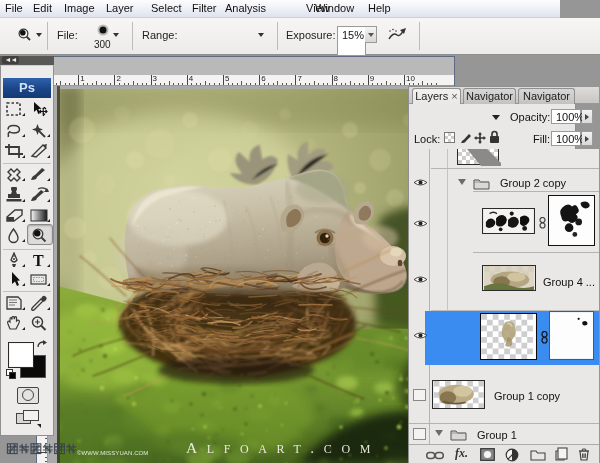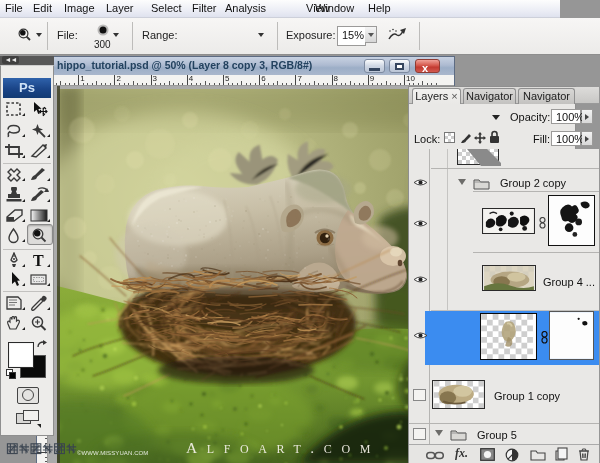--- a/index.html
+++ b/index.html
@@ -65,32 +65,20 @@
  linear-gradient(45deg,#cdcdcd 25%,transparent 25%,transparent 75%,#cdcdcd 75%);
  background-size:8px 8px;background-position:0 0,4px 4px;background-color:#fff;}
 
 #lbb{position:absolute;left:0;top:357px;width:190px;height:19px;background:#e6e5e3;border-top:1px solid #aaa;}
 .micon{position:absolute;color:#444;}
 </style></head>
 <body>
 <div id="app">
 
  <div id="docwin">
-  <div id="titlebar">
-    <span class="t" style="left:20px;">hippo_tutorial.psd @ 50% (Layer 8 copy 3, RGB/8#)</span>
-    <span class="wbtn" style="right:69px;">
-          <i style="left:4px;top:8px;width:11px;height:3px;background:#35455e;"></i>
-        </span>
-    <span class="wbtn" style="right:44px;">
-          <i style="left:5px;top:3px;width:9px;height:7px;border:2px solid #35455e;background:#fff;"></i>
-        </span>
-    <span class="wbtn" id="btnclose" style="right:14px;width:25px;">
-          <i style="left:6px;top:2px;color:#fff;font-size:11px;font-weight:bold;font-style:normal;">x</i>
-        </span>
-  </div>
   <div id="hruler">
         <i style="position:absolute;left:5.0px;top:0;width:1px;height:10px;background:#444;"></i>
         <b style="position:absolute;left:7.0px;top:-1px;font-weight:normal;font-style:normal;font-size:8px;color:#222;">0</b>
         <i style="position:absolute;left:9.5px;bottom:0;width:1px;height:2.5px;background:#555;"></i>
         <i style="position:absolute;left:14.1px;bottom:0;width:1px;height:2.5px;background:#555;"></i>
         <i style="position:absolute;left:18.6px;bottom:0;width:1px;height:2.5px;background:#555;"></i>
         <i style="position:absolute;left:23.1px;bottom:0;width:1px;height:4px;background:#555;"></i>
         <i style="position:absolute;left:27.6px;bottom:0;width:1px;height:2.5px;background:#555;"></i>
         <i style="position:absolute;left:32.2px;bottom:0;width:1px;height:2.5px;background:#555;"></i>
         <i style="position:absolute;left:36.7px;bottom:0;width:1px;height:2.5px;background:#555;"></i>
@@ -1437,21 +1425,21 @@
         <circle cx="9" cy="8" r="3.5" fill="#111"></circle>
         <circle cx="9" cy="8" r="5.5" fill="#111" opacity="0.25"></circle>
       </svg>
       <span style="position:absolute;left:94px;top:21px;font-size:10px;">300</span>
       <span style="position:absolute;left:113px;top:15px;width:0;height:0;border-left:3.5px solid transparent;border-right:3.5px solid transparent;border-top:4px solid #333;"></span>
       <span class="vsep" style="left:132px;"></span>
       <span style="position:absolute;left:142px;top:11px;">Range:</span>
       <span style="position:absolute;left:258px;top:15px;width:0;height:0;border-left:3.5px solid transparent;border-right:3.5px solid transparent;border-top:4px solid #333;"></span>
       <span class="vsep" style="left:277px;"></span>
       <span style="position:absolute;left:286px;top:11px;">Exposure:</span>
-      <span class="obox" style="left:337px;top:8px;width:29px;height:20px;padding:2px 0 0 4px;">15%</span>
+      <span class="obox" style="left:337px;top:8px;width:29px;height:30px;padding:2px 0 0 4px;">15%</span>
       <span style="position:absolute;left:365px;top:8px;width:12px;height:17px;background:linear-gradient(#f4f4f4,#d6d6d6);border:1px solid #9b9a99;border-left:none;"></span>
       <span style="position:absolute;left:368px;top:15px;width:0;height:0;border-left:3px solid transparent;border-right:3px solid transparent;border-top:4px solid #555;"></span>
       <svg style="position:absolute;left:386px;top:8px;" width="22" height="18" viewBox="0 0 22 18">
       <path d="M3 13 Q7 6 11 9 Q14 11 17 5" fill="none" stroke="#333" stroke-width="1.5"></path>
       <path d="M14 4 L20 2 L18 8 Z" fill="#333"></path>
       <circle cx="4" cy="5" r="0.8" fill="#333"></circle>
         <circle cx="7" cy="3.5" r="0.8" fill="#333"></circle>
         <circle cx="10" cy="5" r="0.8" fill="#333"></circle>
     </svg>
       <span class="vsep" style="left:419px;"></span>
@@ -1710,21 +1698,21 @@
       <path d="M10 22 Q20 26 34 23" stroke="#6b5a3c" stroke-width="2" fill="none"></path>
         </svg>
         <span style="position:absolute;left:85px;top:241px;">Group 1 copy</span>
         <span style="position:absolute;left:0px;top:274px;width:190px;height:1px;background:#b5b4b2;"></span>
         <span style="position:absolute;left:4px;top:279px;width:13px;height:12px;border:1px solid #888;background:#f4f3f1;"></span>
         <span style="position:absolute;left:26px;top:281px;width:0;height:0;border-left:4.5px solid transparent;border-right:4.5px solid transparent;border-top:6px solid #6d6c6a;"></span>
         <svg style="position:absolute;left:41px;top:279px;" width="17" height="13" viewBox="0 0 17 13">
     <path d="M1 3 L6 3 L7.5 5 L16 5 L16 12 L1 12 Z" fill="#d9d8d5" stroke="#555" stroke-width="1"></path>
     <path d="M1 5 L16 5" stroke="#888" stroke-width="0.8"></path>
         </svg>
-        <span style="position:absolute;left:68px;top:280px;">Group 5</span>
+        <span style="position:absolute;left:68px;top:280px;">Group 1</span>
       </div>
       <div id="lbb">
         <svg class="micon" style="left:17px;top:6px;" width="18" height="9" viewBox="0 0 18 9">
       <rect x="0.7" y="1.5" width="8" height="6" rx="3" fill="none" stroke="#555" stroke-width="1.5"></rect>
       <rect x="9.3" y="1.5" width="8" height="6" rx="3" fill="none" stroke="#555" stroke-width="1.5"></rect>
         </svg>
         <span class="micon" style="left:46px;top:1px;font-size:12px;font-style:italic;font-weight:bold;font-family:'Liberation Serif',serif;color:#333;">fx.</span>
         <svg class="micon" style="left:71px;top:3px;" width="15" height="13" viewBox="0 0 15 13">
       <rect x="0.7" y="0.7" width="13.6" height="11.6" fill="#888" stroke="#333" stroke-width="1.2"></rect>
       <circle cx="7.5" cy="6.5" r="3.6" fill="#f4f4f4"></circle>

